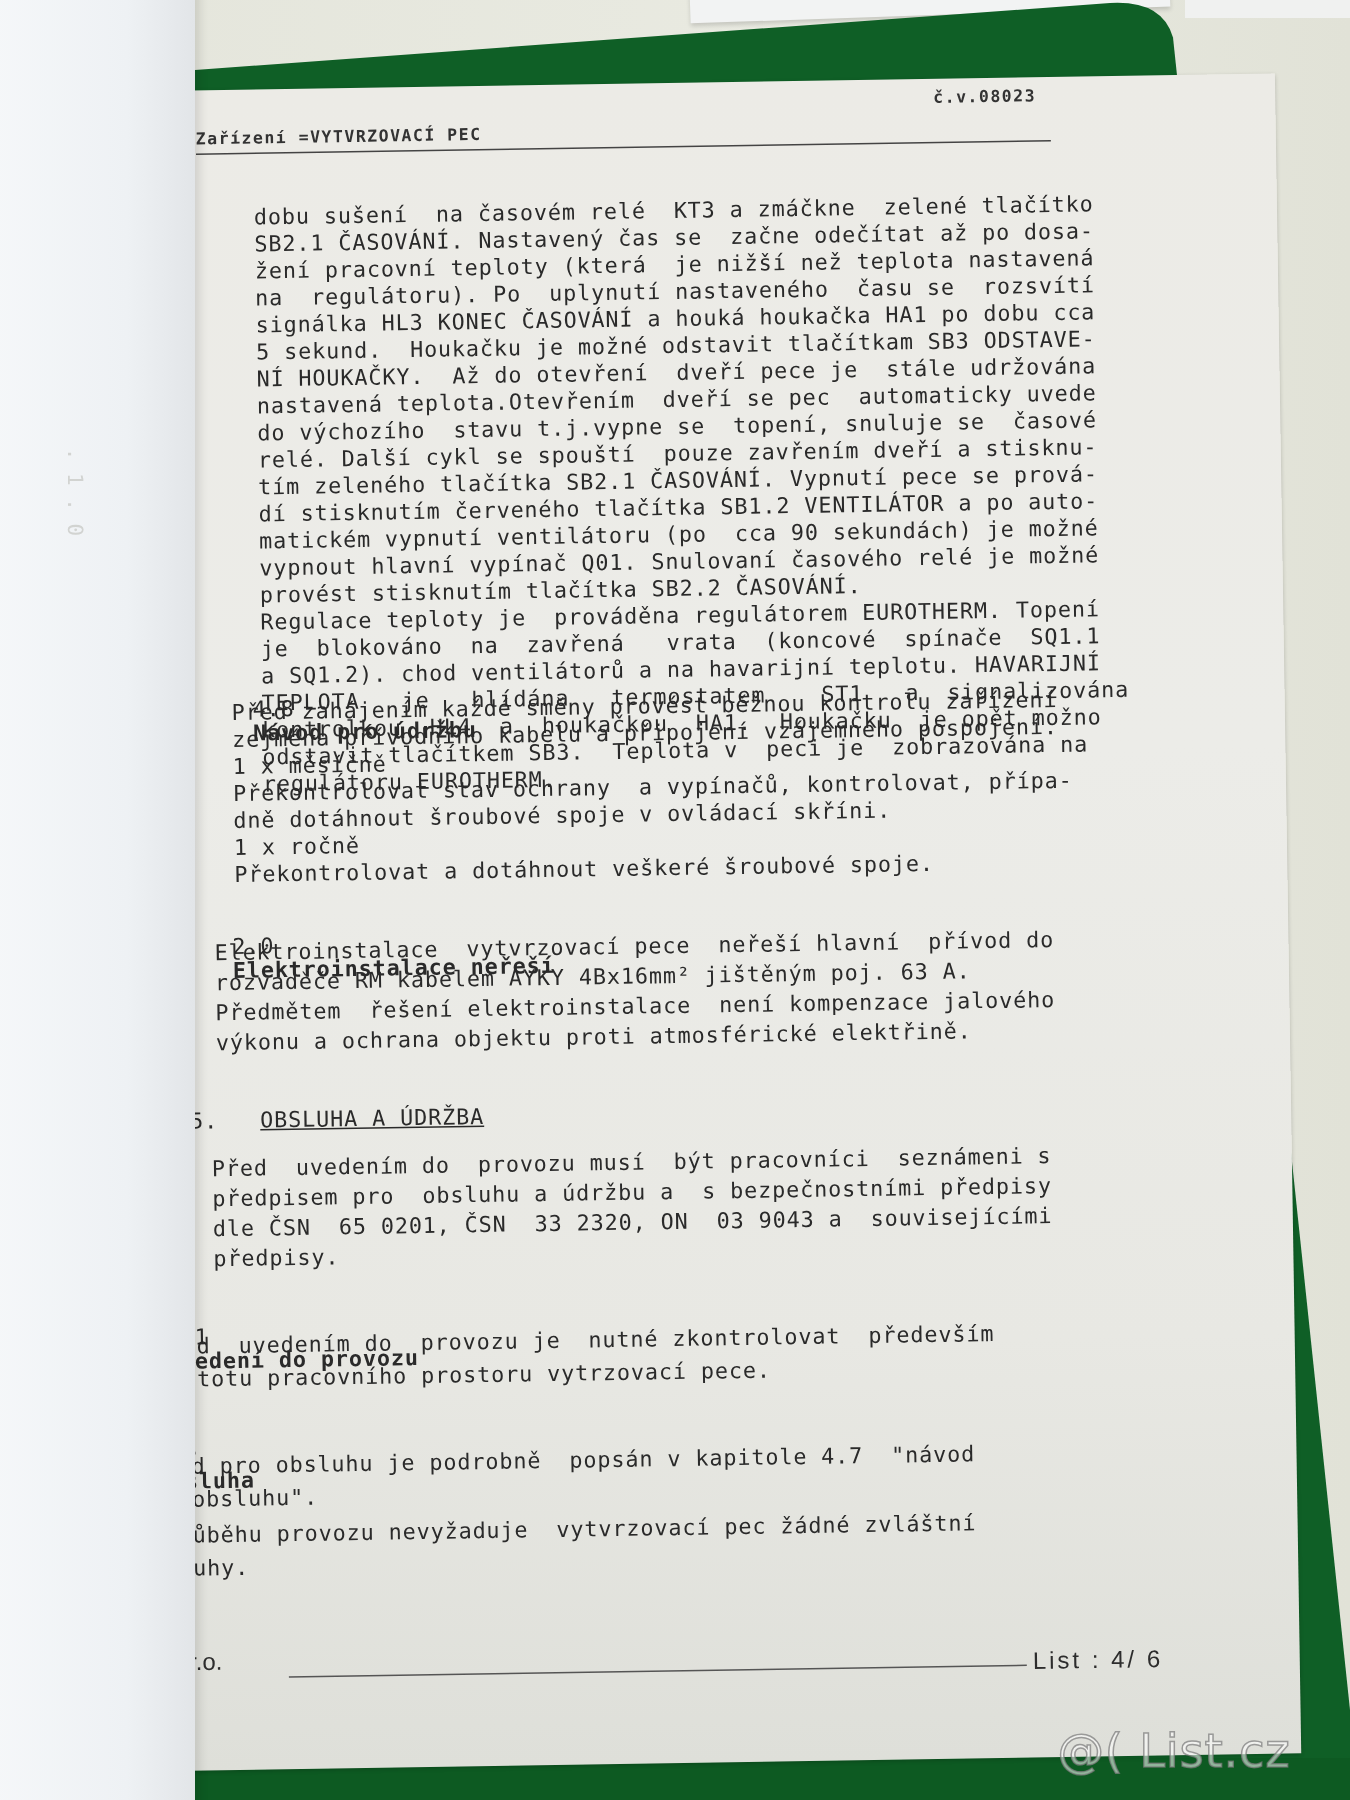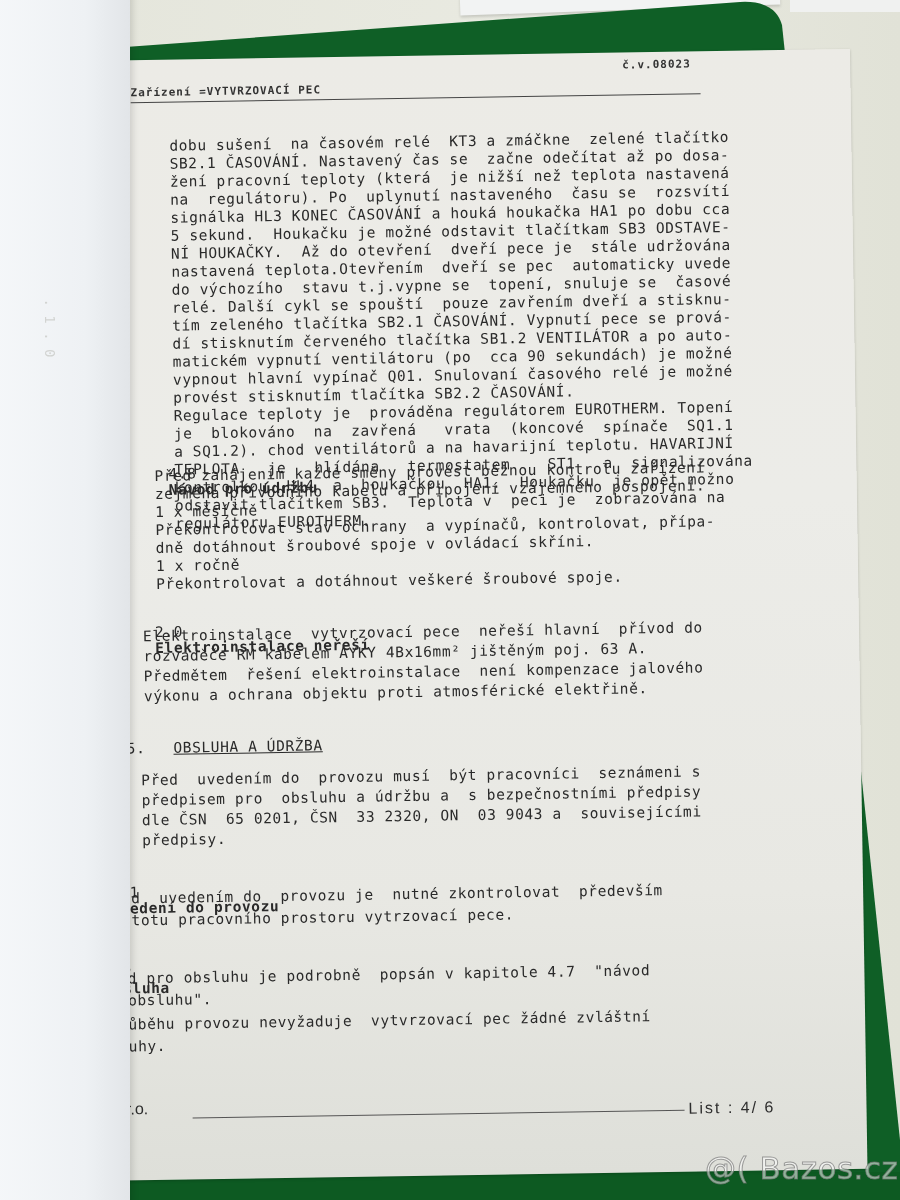--- a/index.html
+++ b/index.html
@@ -148,13 +148,13 @@
     <div class="line" style="left:56px;top:956px;">V průběhu provozu nevyžaduje  vytvrzovací pec žádné zvláštní</div>
     <div class="line" style="left:56px;top:978px;">obsluhy.</div>
   </div>
 
   <div class="footer" style="left:0px;top:1040px;">GALATEK s.r.o.</div>
   <div class="footer-rule" style="left:156px;top:1058px;width:492px;"></div>
   <div class="footer" style="left:652px;top:1048px;letter-spacing:2px;">List : 4/ 6</div>
 </div>
 
 <div class="bottom-green"></div>
-<div class="watermark">@( Bazos.cz</div>
+<div class="watermark">@( List.cz</div>
 
 </body></html>

